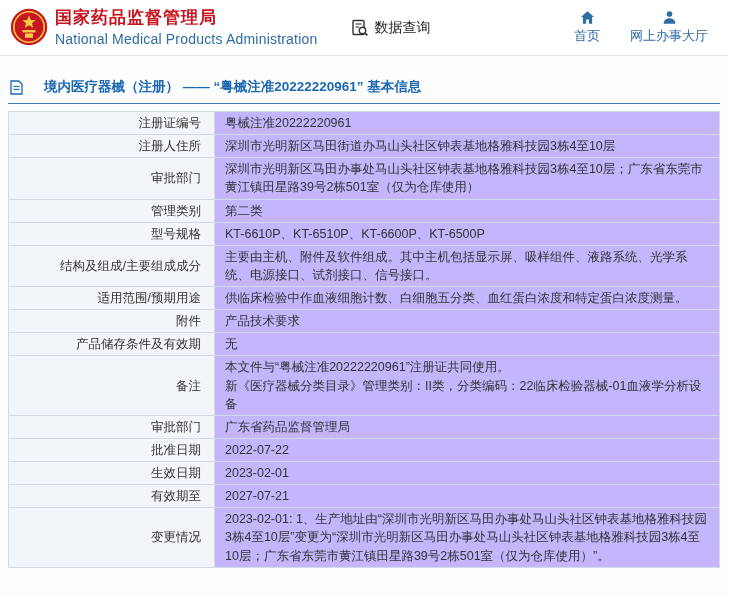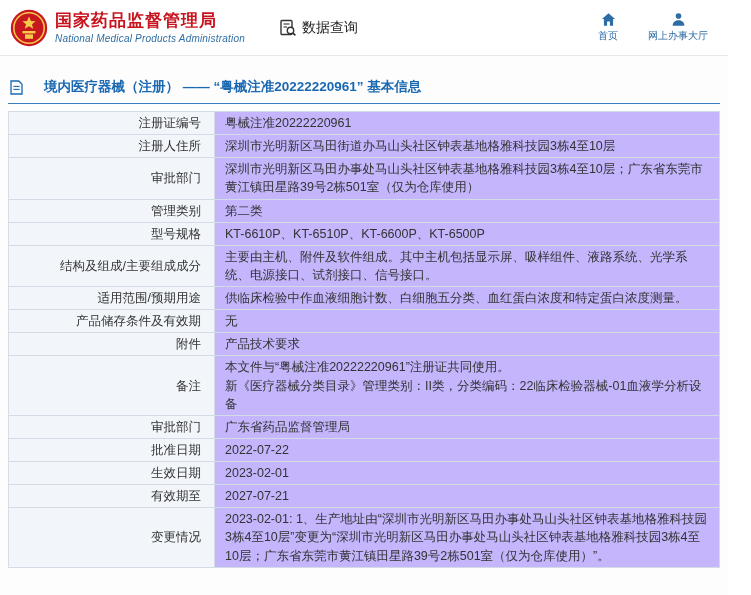--- a/index.html
+++ b/index.html
@@ -26,24 +26,23 @@
   .emblem { flex: 0 0 auto; }
   .brand-cn {
     color: #c7131d;
     font-size: 17px;
     font-weight: bold;
     letter-spacing: 1px;
     line-height: 1.2;
   }
   .brand-en {
     color: #2e6da4;
-    font-size: 10px;
+    font-size: 14px;
     letter-spacing: 0.2px;
     margin-top: 2px;
-    font-style: italic;
   }
   .data-query {
     display: flex;
     align-items: center;
     gap: 5px;
     margin-left: 34px;
     font-size: 14px;
     font-weight: normal;
     color: #222;
     cursor: pointer;
@@ -51,21 +50,21 @@
   .header-spacer { flex: 1 1 auto; }
   .top-nav { display: flex; align-items: center; gap: 30px; padding-right: 6px; }
   .nav-item {
     display: flex;
     flex-direction: column;
     align-items: center;
     gap: 2px;
     text-decoration: none;
     cursor: pointer;
   }
-  .nav-label { color: #2e6da4; font-size: 10px; }
+  .nav-label { color: #2e6da4; font-size: 13px; }
 
   
   .content { padding: 18px 8px 0 8px; }
   .title-bar {
     display: flex;
     align-items: center;
     gap: 21px;
     padding: 4px 2px 7px 2px;
     border-bottom: 1px solid #3e7cc1;
     margin-bottom: 7px;
@@ -189,26 +188,26 @@
         </tr>
         <tr data-interactable="false">
           <td class="lbl" data-interactable="false">结构及组成/主要组成成分</td>
           <td class="val" data-interactable="false">主要由主机、附件及软件组成。其中主机包括显示屏、吸样组件、液路系统、光学系统、电源接口、试剂接口、信号接口。</td>
         </tr>
         <tr data-interactable="false">
           <td class="lbl" data-interactable="false">适用范围/预期用途</td>
           <td class="val" data-interactable="false">供临床检验中作血液细胞计数、白细胞五分类、血红蛋白浓度和特定蛋白浓度测量。</td>
         </tr>
         <tr data-interactable="false">
+          <td class="lbl" data-interactable="false">附件</td>
+          <td class="val" data-interactable="false">产品技术要求</td>
+        </tr>
+        <tr data-interactable="false">
           <td class="lbl" data-interactable="false">产品储存条件及有效期</td>
           <td class="val" data-interactable="false">无</td>
-        </tr>
-        <tr data-interactable="false">
-          <td class="lbl" data-interactable="false">附件</td>
-          <td class="val" data-interactable="false">产品技术要求</td>
         </tr>
         <tr data-interactable="false">
           <td class="lbl" data-interactable="false">备注</td>
           <td class="val" data-interactable="false">本文件与“粤械注准20222220961”注册证共同使用。
 新《医疗器械分类目录》管理类别：II类，分类编码：22临床检验器械-01血液学分析设备</td>
         </tr>
         <tr data-interactable="false">
           <td class="lbl" data-interactable="false">审批部门</td>
           <td class="val" data-interactable="false">广东省药品监督管理局</td>
         </tr>

